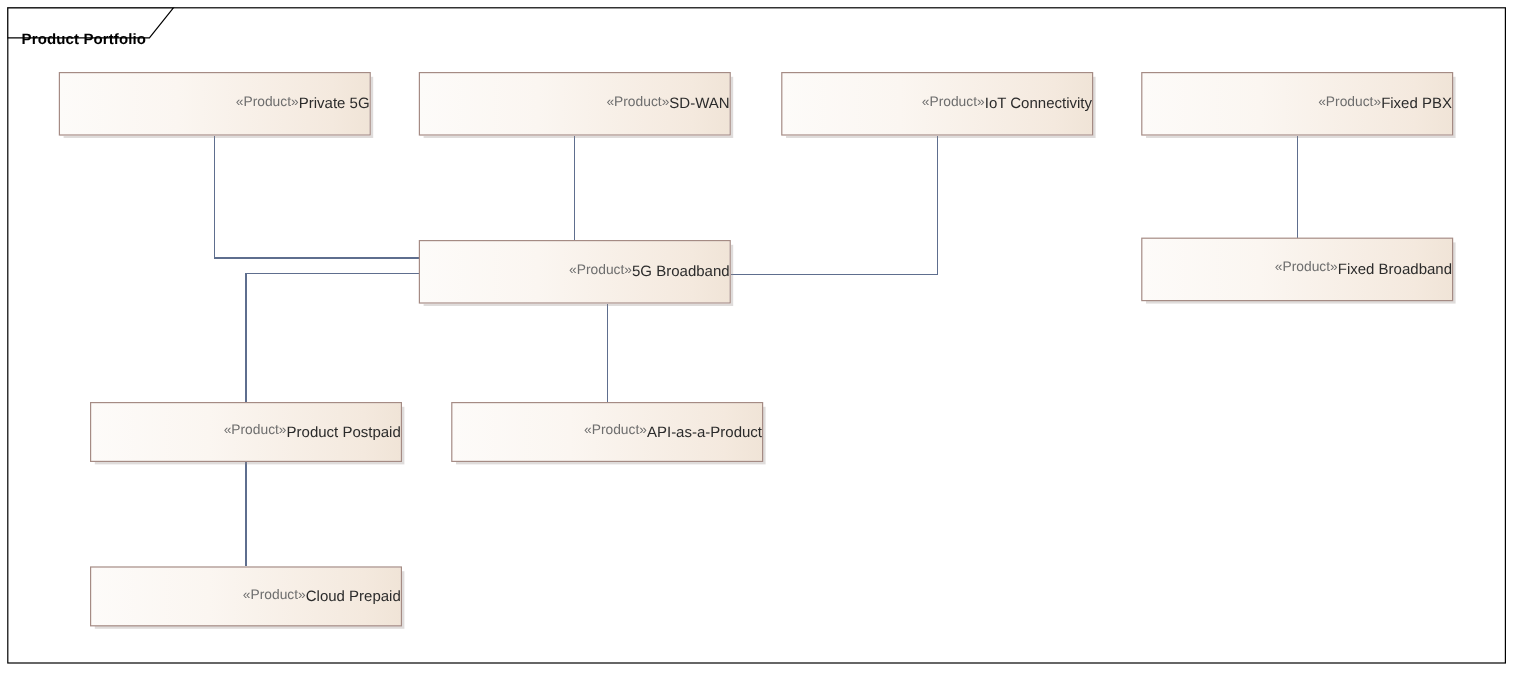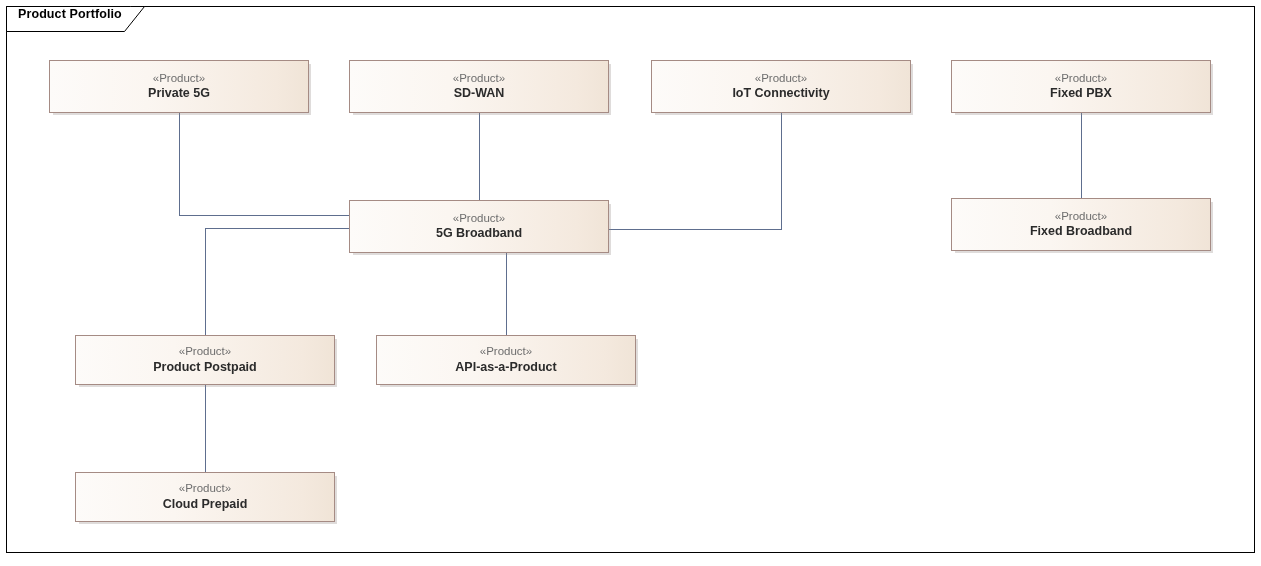--- a/index.html
+++ b/index.html
@@ -40,21 +40,21 @@
   }
   #diagram-title-tab svg {
     position: absolute;
     left: 0;
     top: 0;
     display: block;
   }
   #diagram-title-label {
     position: absolute;
     left: 12px;
-    top: 1px;
+    top: 20px;
     font-size: 12.5px;
     font-weight: bold;
     color: #000000;
     white-space: nowrap;
     letter-spacing: 0.1px;
   }
 
   
   #connector-layer {
     position: absolute;
@@ -66,37 +66,37 @@
   }
 
   
   .uml-node {
     position: absolute;
     box-sizing: border-box;
     border: 1px solid #A58B84;
     background: linear-gradient(to right, #FDFBF9 0%, #FBF6F1 38%, #F4E9DE 88%, #F0E4D7 100%);
     box-shadow: 3px 3px 0 -1px rgba(150,140,135,0.30);
     display: flex;
-    flex-direction: column;
+    flex-direction: row;
     align-items: center;
-    justify-content: center;
+    justify-content: flex-end;
     text-align: center;
     line-height: 1.18;
   }
   .uml-stereotype {
     font-size: 11.5px;
     color: #6E6E6E;
     font-weight: normal;
     margin-bottom: 1px;
     white-space: nowrap;
   }
   .uml-name {
     font-size: 12.5px;
     color: #2B2B2B;
-    font-weight: bold;
+    font-weight: normal;
     white-space: nowrap;
   }
 </style>
 </head>
 <body>
 
 <div id="canvas">
 
   <div id="diagram-frame" style="left: 6px; top: 6px; width: 1249px; height: 547px; border-color: rgb(0, 0, 0);"></div>
 

